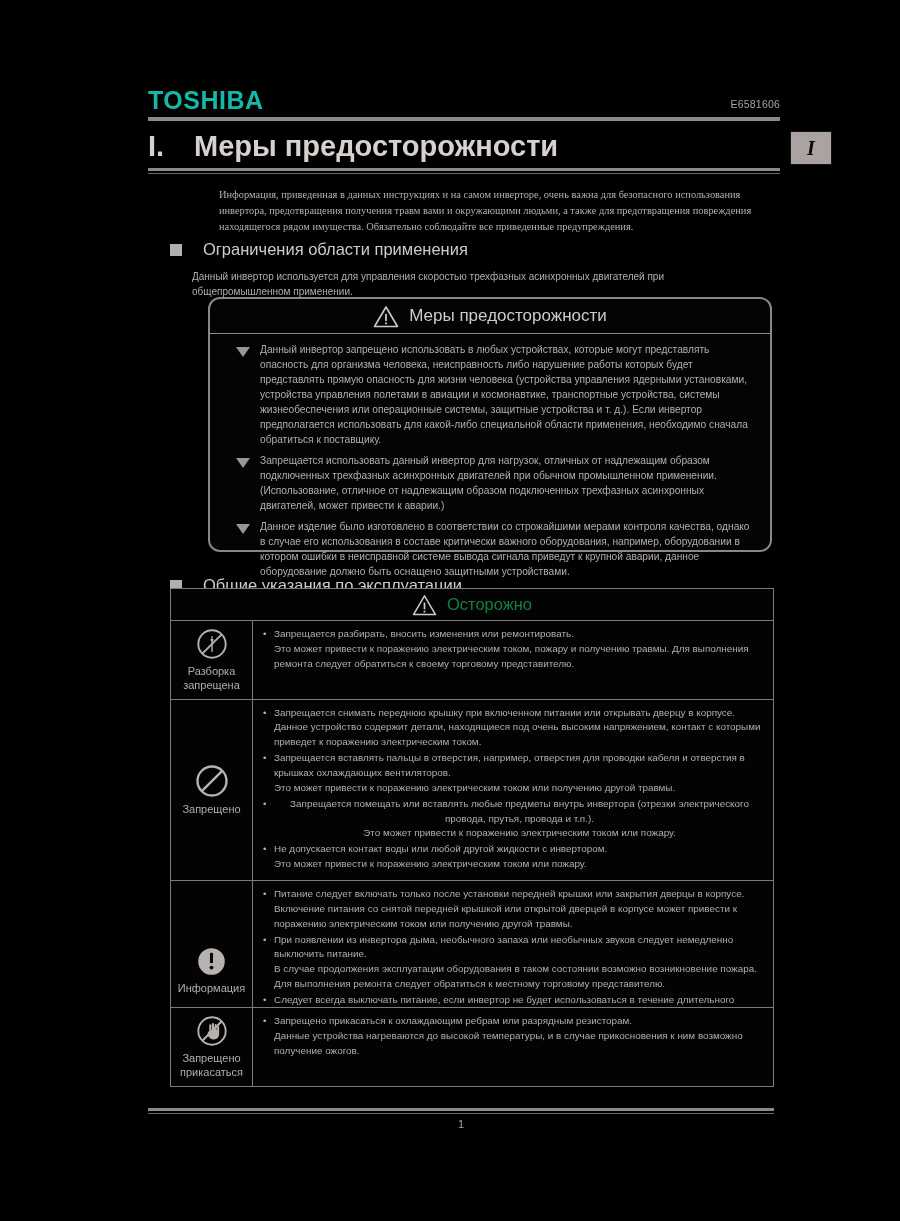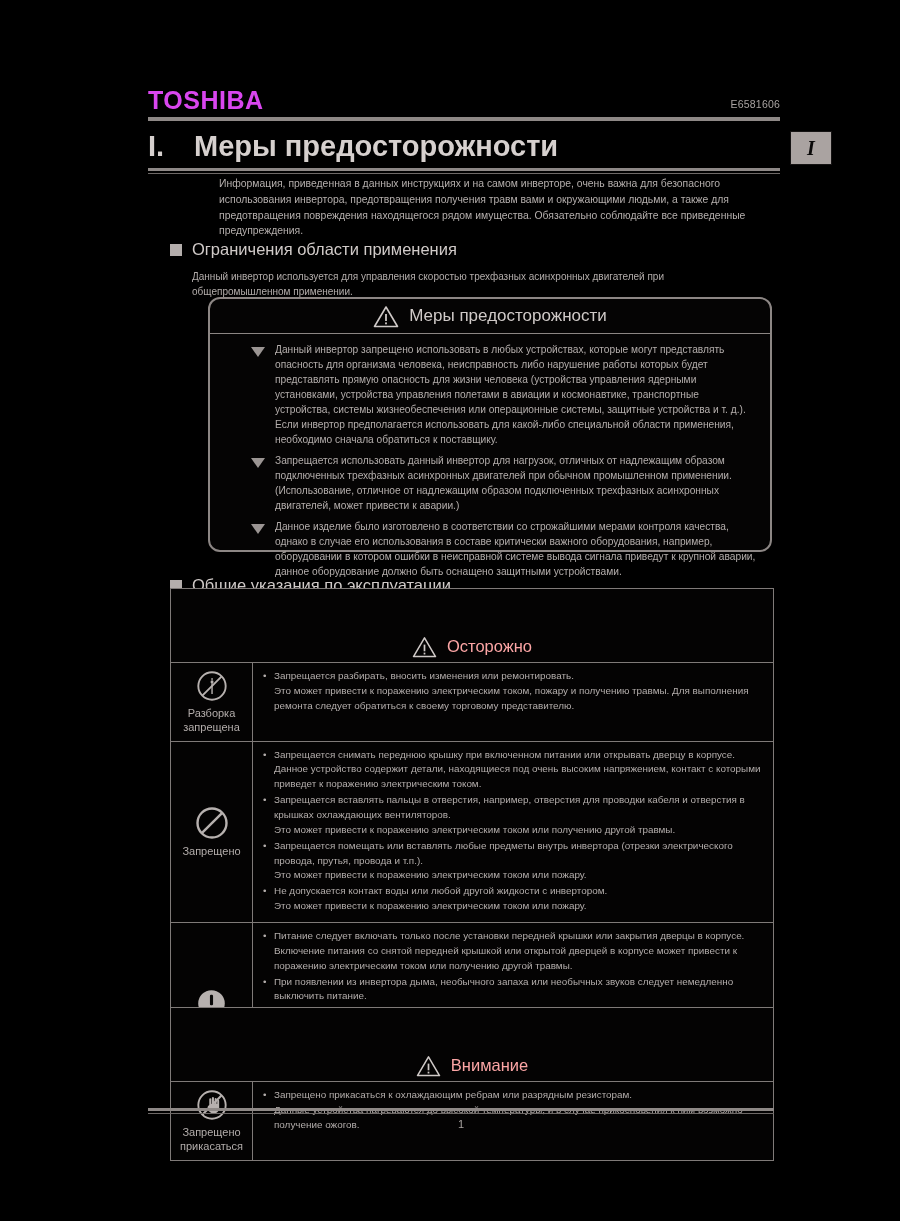--- a/index.html
+++ b/index.html
@@ -26,21 +26,21 @@
   .header-row {
     display: flex;
     align-items: flex-end;
     justify-content: space-between;
   }
   .brand {
     font-family: "Liberation Sans", sans-serif;
     font-weight: bold;
     font-size: 25px;
     letter-spacing: 0.5px;
-    color: #d946ef;
+    color: #14b8a6;
     line-height: 1;
   }
   .doc-code {
     font-size: 10.5px;
     color: #a9a3a1;
     letter-spacing: 0.2px;
     padding-bottom: 3px;
   }
   .rule-thick {
     height: 4px;
@@ -80,31 +80,32 @@
   .title-num { width: 46px; flex: none; }
   .rule-double {
     margin-top: 2px;
   }
   .rule-double .r1 { height: 3px; background: #8e8886; }
   .rule-double .r2 { height: 1px; background: #6d6866; margin-top: 2px; }
 
   
   .intro {
     position: absolute;
-    left: 219px; top: 176px; width: 545px;
+    left: 219px; top: 187px; width: 545px;
     font-size: 10.4px;
     line-height: 1.52;
     color: #b5afad;
+    font-family: Liberation Serif, serif;
   }
 
   
   .sec-head {
     display: flex;
     align-items: center;
-    gap: 10px;
+    gap: 21px;
     font-size: 16.5px;
     color: #d0cac8;
   }
   .sec-sq {
     width: 12px; height: 12px;
     background: #b4aeac;
     flex: none;
     margin-top: 1px;
   }
   .sec1 { position: absolute; left: 170px; top: 240px; width: 600px; }
@@ -127,21 +128,21 @@
     height: 35px;
     border-bottom: 1px solid #8c8684;
     display: flex;
     align-items: center;
     justify-content: center;
     gap: 10px;
     font-size: 17px;
     color: #d0cac8;
   }
   .warnbox-body {
-    padding: 9px 14px 8px 25px;
+    padding: 9px 14px 8px 10px;
   }
   .wb-item {
     display: flex;
     gap: 10px;
     margin-bottom: 6px;
     font-size: 10.2px;
     line-height: 1.47;
     color: #b4aeac;
   }
   .wb-item:last-child { margin-bottom: 0; }
@@ -163,22 +164,21 @@
     left: 170px; width: 604px;
     border: 1px solid #7f7a78;
     background: #040303;
   }
   .tbl-head {
     height: 32px;
     border-bottom: 1px solid #7f7a78;
     display: flex; align-items: center; justify-content: center;
     gap: 10px;
     font-size: 16.5px;
-    color: #fca5a5;
-    margin-top: 42px;
+    color: #15803d;
   }
   .trow {
     display: flex;
     border-bottom: 1px solid #7f7a78;
   }
   .trow:last-child { border-bottom: none; }
   .tcell-icon {
     width: 82px; flex: none;
     border-right: 1px solid #7f7a78;
     display: flex; flex-direction: column;
@@ -351,21 +351,21 @@
           <span class="bul-txt" style="white-space: pre-line;">Запрещается снимать переднюю крышку при включенном питании или открывать дверцу в корпусе.
 Данное устройство содержит детали, находящиеся под очень высоким напряжением, контакт с которыми приведет к поражению электрическим током.</span>
         </div>
         <div class="bul">
           <span class="bul-dot">•</span>
           <span class="bul-txt" style="white-space: pre-line;">Запрещается вставлять пальцы в отверстия, например, отверстия для проводки кабеля и отверстия в крышках охлаждающих вентиляторов.
 Это может привести к поражению электрическим током или получению другой травмы.</span>
         </div>
         <div class="bul">
           <span class="bul-dot">•</span>
-          <span class="bul-txt" style="white-space: pre-line;">Запрещается помещать или вставлять любые предметы внутрь инвертора (отрезки электрического провода, прутья, провода и т.п.).
+          <span class="bul-txt" style="white-space: pre-line; text-align: center;">Запрещается помещать или вставлять любые предметы внутрь инвертора (отрезки электрического провода, прутья, провода и т.п.).
 Это может привести к поражению электрическим током или пожару.</span>
         </div>
         <div class="bul">
           <span class="bul-dot">•</span>
           <span class="bul-txt" style="white-space: pre-line;">Не допускается контакт воды или любой другой жидкости с инвертором.
 Это может привести к поражению электрическим током или пожару.</span>
         </div>
       </div>
     </div>
 
@@ -393,30 +393,20 @@
         </div>
         <div class="bul">
           <span class="bul-dot">•</span>
           <span class="bul-txt">Следует всегда выключать питание, если инвертор не будет использоваться в течение длительного времени, поскольку существует вероятность выхода из строя в результате протечек, попадания пыли или других материалов. Если питание будет оставлено включенным, когда инвертор находится в подобном состоянии, это может привести к пожару.</span>
         </div>
       </div>
     </div>
   </div>
 
   <div class="tbl tbl-vnimanie">
-    <div class="tbl-head">
-      <span>
-        <svg class="sicon" width="25" height="22" viewBox="0 0 26 23">
-          <path d="M13 2 L24.5 21.5 L1.5 21.5 Z" fill="none" stroke="#cfc9c7" stroke-width="1.6" stroke-linejoin="round"></path>
-          <rect x="12.1" y="9" width="1.8" height="7" fill="#cfc9c7"></rect>
-          <rect x="12.1" y="17.4" width="1.8" height="1.9" fill="#cfc9c7"></rect>
-        </svg>
-      </span>
-      <span>Внимание</span>
-    </div>
     <div class="trow">
       <div class="tcell-icon">
         <span>
           <svg class="sicon" width="34" height="34" viewBox="0 0 36 36">
             <circle cx="18" cy="18" r="14.5" fill="none" stroke="#b7b1af" stroke-width="2"></circle>
             <path d="M13.5 22.5 c-0.6 -2.3 0.2 -3.6 1.6 -4.4 l0 -6.1 a1.1 1.1 0 0 1 2.2 0 l0 4.9 l0.6 0 l0 -6.3 a1.1 1.1 0 0 1 2.2 0 l0 6.3 l0.7 0 l0 -5.2 a1.05 1.05 0 0 1 2.1 0 l0 5.2 l0.6 0 l0 -3.3 a1.05 1.05 0 0 1 2.1 0 l0 7.3 c0 3.6 -2.2 6 -5.6 6 c-3.2 0 -5.3 -1.5 -6.5 -4.4 z" fill="#b7b1af"></path>
             <line x1="8" y1="28" x2="28" y2="8" stroke="#b7b1af" stroke-width="2.2"></line>
           </svg>
         </span>
         <div class="icon-cap" style="white-space: pre-line;">Запрещено

